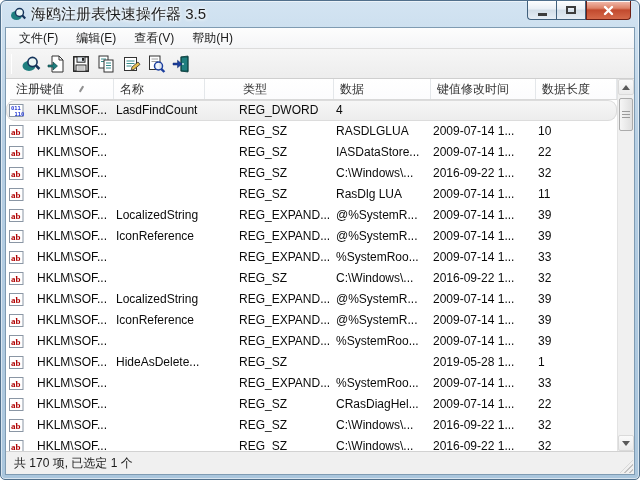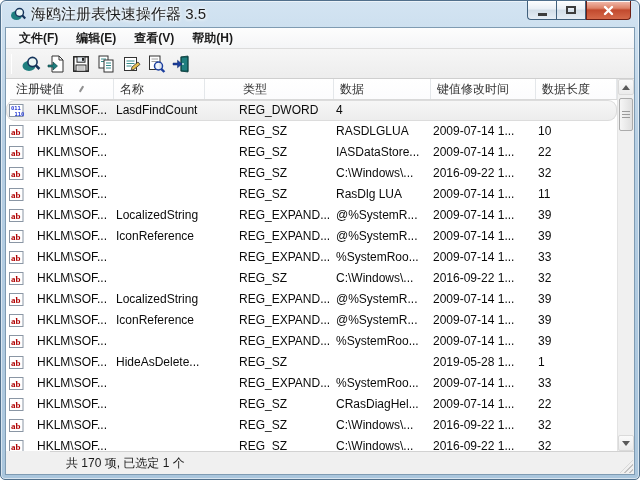--- a/index.html
+++ b/index.html
@@ -28,21 +28,21 @@
   .glyph-min{width:9px;height:3px;background:#3d3d3d;margin-top:8px;}
   .glyph-max{width:10px;height:8px;border:2px solid #3d3d3d;}
 
   
   .client{position:absolute;left:4px;right:4px;top:26px;bottom:4px;
     border:1px solid #7f9bb2;background:#f0f0f0;
     display:flex;flex-direction:column;overflow:hidden;}
 
   .menubar{height:21px;flex:0 0 21px;background:linear-gradient(#fdfdfd,#f4f5f7);
     border-bottom:1px solid #dcdcdc;display:flex;align-items:center;
-    font-size:12px;color:#1a1a1a;padding-left:4px;font-weight:bold;}
+    font-size:12px;color:#1a1a1a;padding-left:4px;}
   .menu-item{padding:2px 9px;}
 
   .toolbar{height:30px;flex:0 0 30px;background:linear-gradient(#f6f6f6,#ededed);
     border-bottom:1px solid #cfcfcf;display:flex;align-items:center;padding-left:5px;}
   .tb-grip{width:1px;height:20px;background:#bfbfbf;border-right:1px solid #fff;
     margin-right:6px;}
   .tbtn{width:25px;height:25px;border:none;background:transparent;padding:2px;
     display:flex;align-items:center;justify-content:center;cursor:default;}
   .tbtn svg{display:block;}
 
@@ -83,21 +83,21 @@
   .sthumb{position:absolute;left:1px;width:14px;top:19px;height:33px;
     border:1px solid #ababab;border-radius:2px;
     background:linear-gradient(90deg,#f6f6f6,#dfdfdf);
     display:flex;align-items:center;justify-content:center;}
   .grip{width:8px;height:7px;
     background:repeating-linear-gradient(#9b9b9b 0 1px,transparent 1px 3px);}
 
   
   .statusbar{height:23px;flex:0 0 23px;background:#f0f0f0;
     border-top:1px solid #d2d2d2;display:flex;align-items:center;
-    padding-left:16px;font-size:12px;color:#1a1a1a;position:relative;margin-left:44px;}
+    padding-left:8px;font-size:12px;color:#1a1a1a;position:relative;}
   .resize-grip{position:absolute;right:1px;bottom:1px;width:13px;height:13px;
     background:repeating-linear-gradient(-45deg,transparent 0 2px,#c3c3c3 2px 3.5px);
     clip-path:polygon(100% 0,100% 100%,0 100%);}
 </style>
 </head>
 <body>
 
 <div class="window">
 
   <div class="titlebar">

